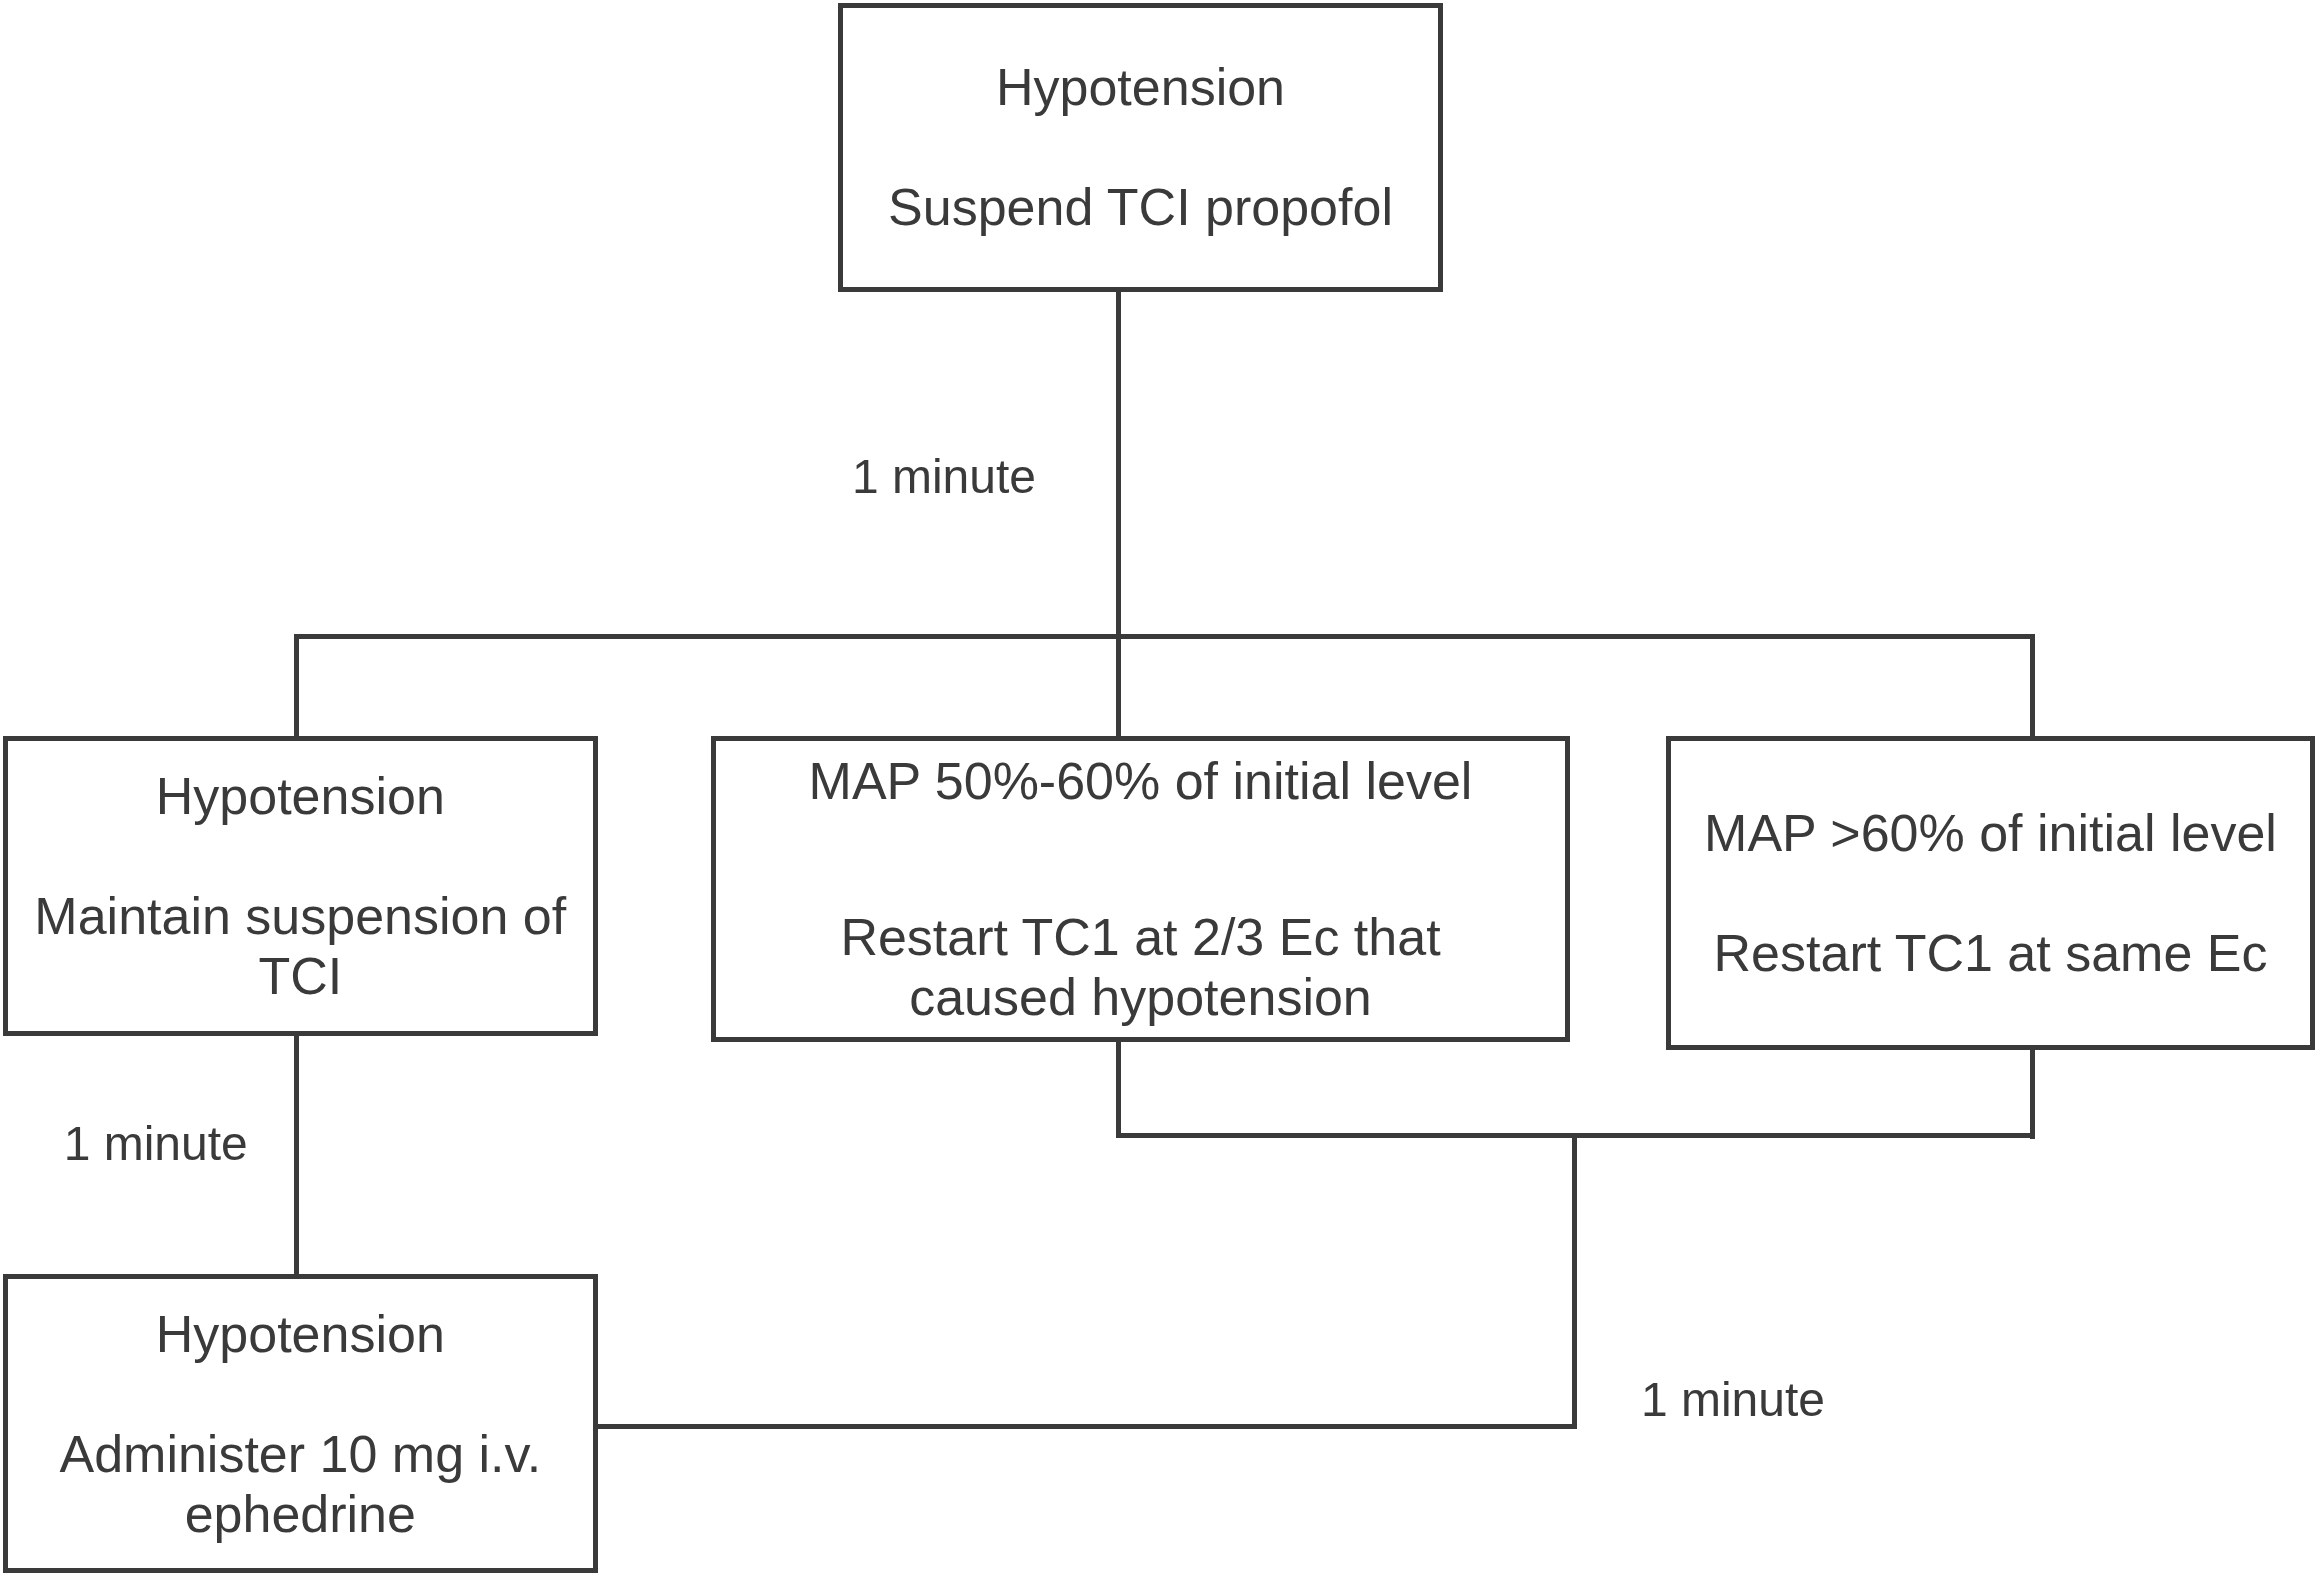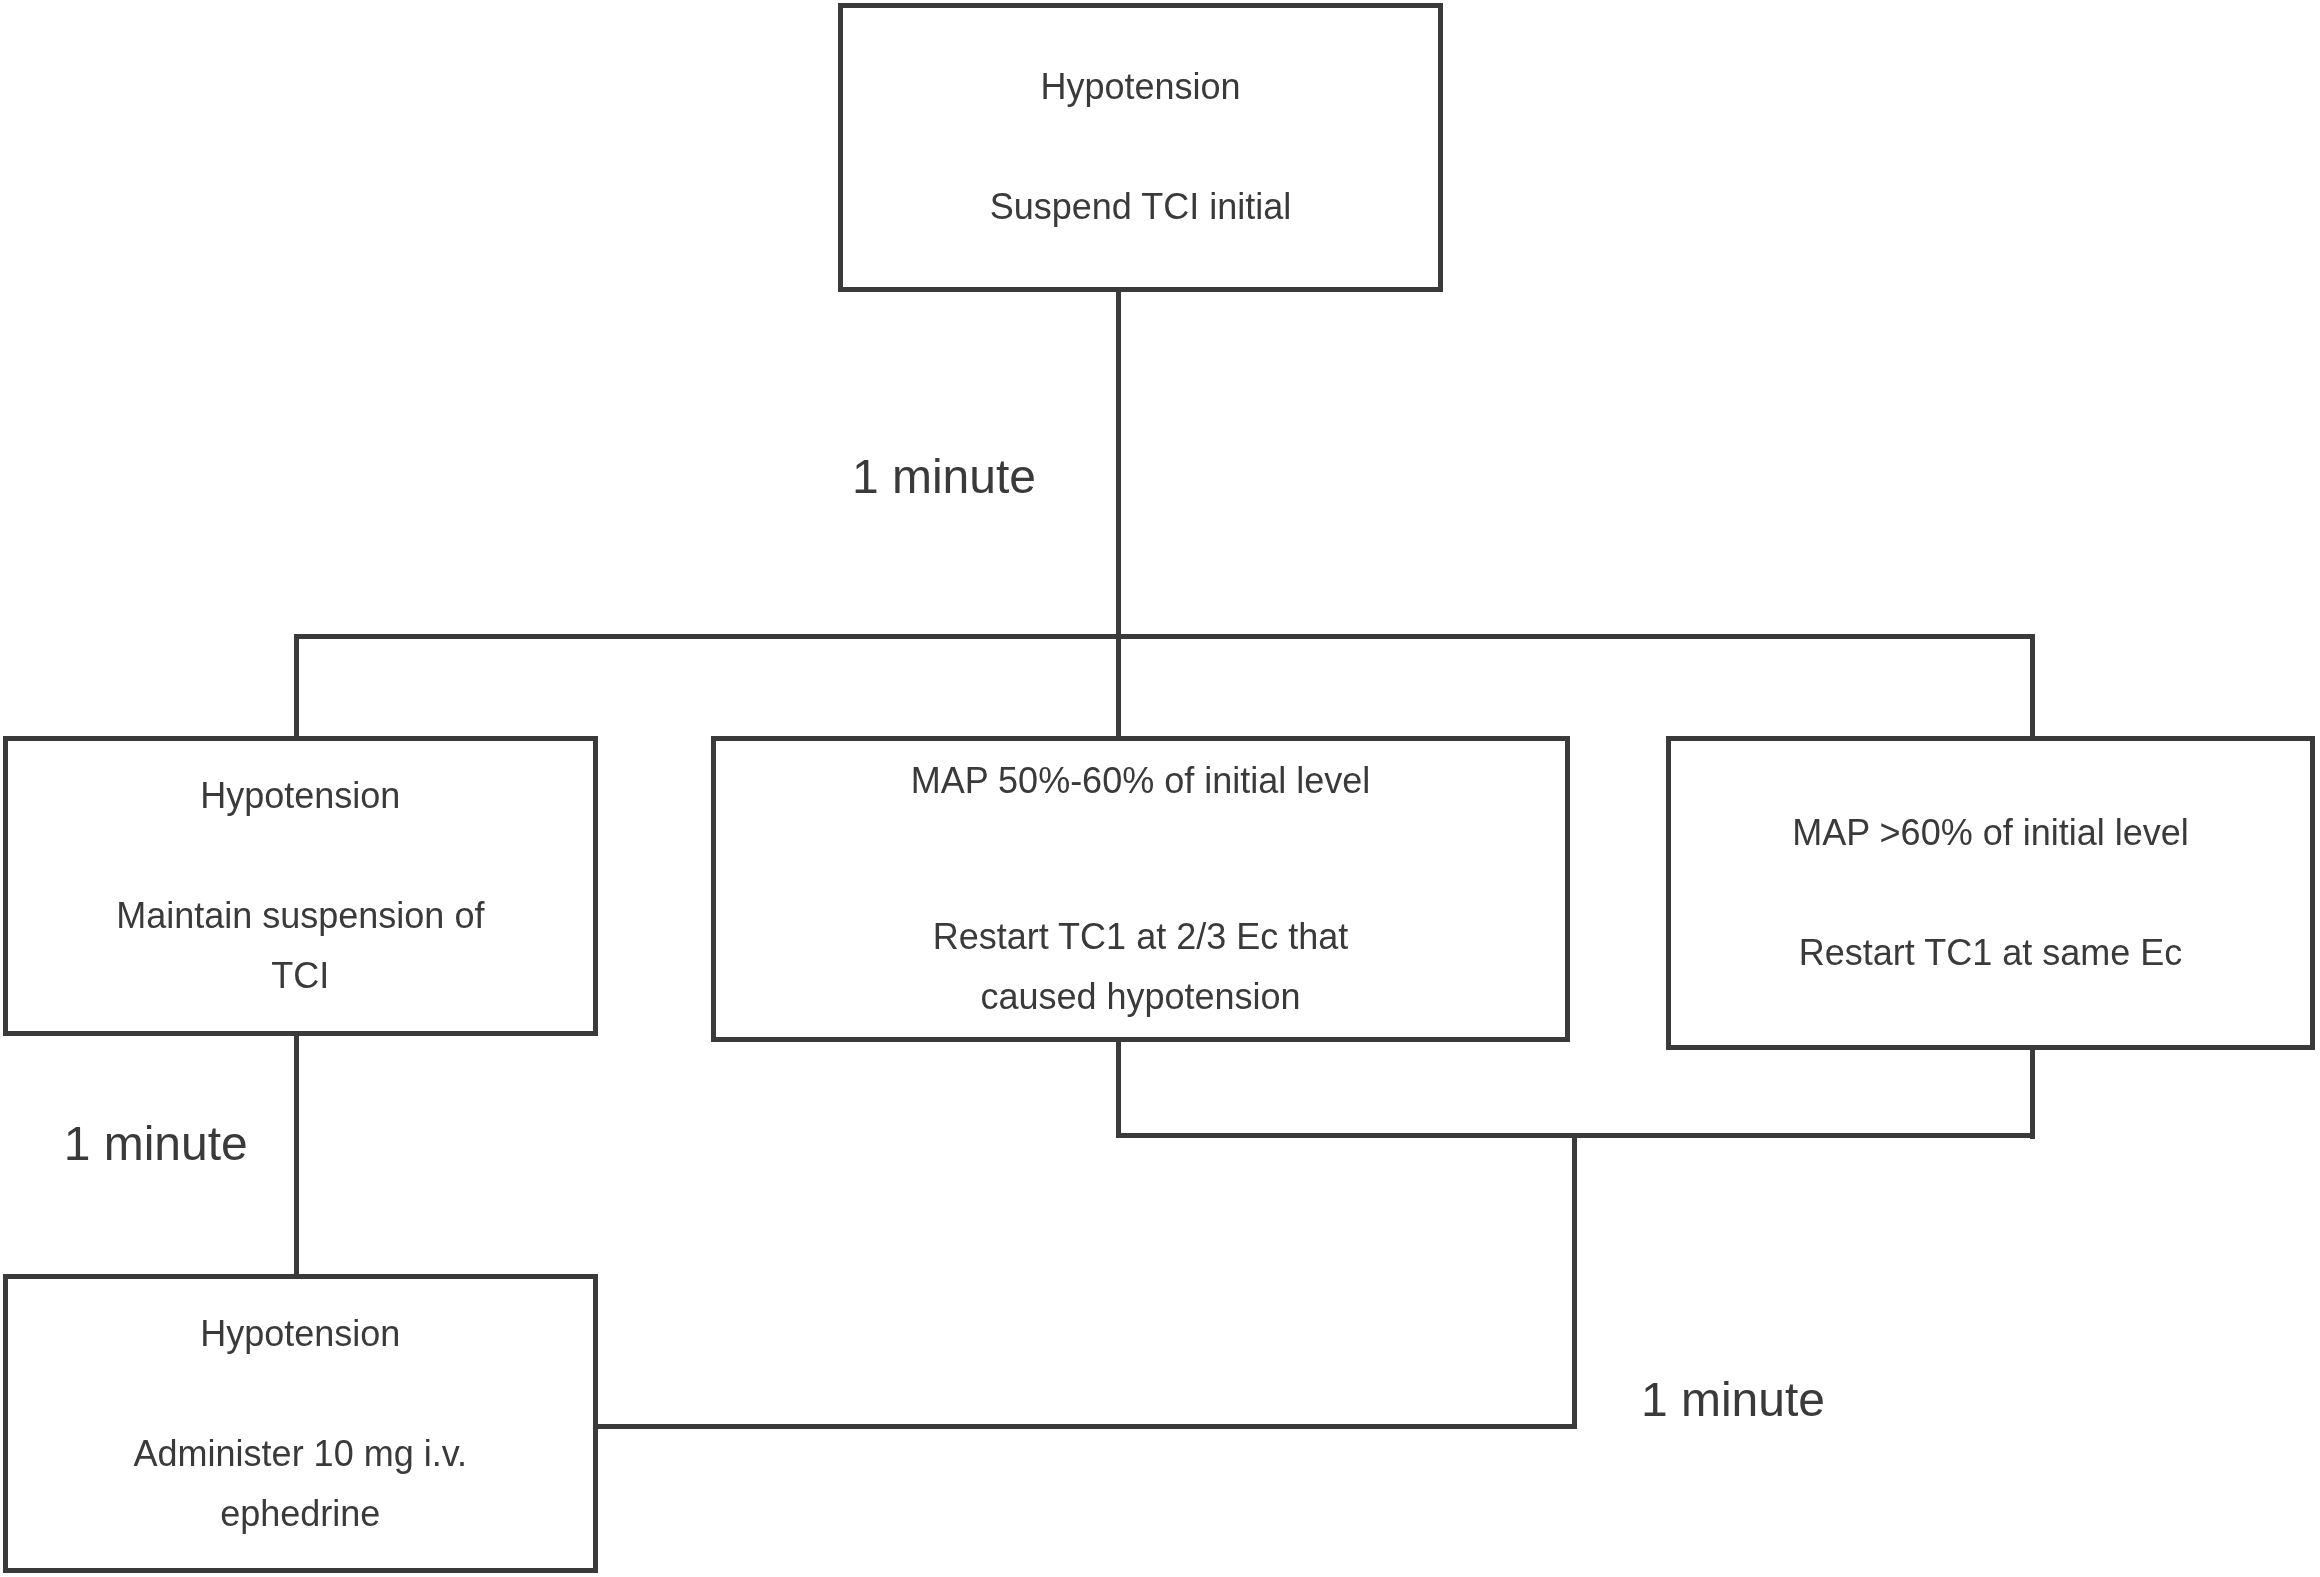--- a/index.html
+++ b/index.html
@@ -20,21 +20,21 @@
   .node {
     position: absolute;
     box-sizing: border-box;
     background: #ffffff;
     border: 5.6px solid #3a3a3a;
     display: flex;
     flex-direction: column;
     justify-content: center;
     align-items: center;
     text-align: center;
-    font-size: 36px;
+    font-size: 52px;
     line-height: 60px;
     z-index: 2;
   }
   .node .action {
     margin-top: 60px;           
     white-space: pre-line;      
   }
   .n-top    { left: 838px;  top: 2.8px;    width: 605px; height: 289px; }
   .n-left   { left: 2.8px;    top: 736px;  width: 595px; height: 300px; }
   .n-middle { left: 711px;  top: 736px;  width: 859px; height: 306px; gap: 36px; }
@@ -71,21 +71,21 @@
   .lab-left { left: 16.7px;   top: 1114px; }  
   .lab-loop { left: 1594px; top: 1370px; }  
 </style>
 </head>
 <body>
 
 <div class="canvas">
 
   <div class="node n-top">
     <div class="title">Hypotension</div>
-    <div class="action">Suspend TCI initial</div>
+    <div class="action">Suspend TCI propofol</div>
   </div>
 
   <div class="node n-left">
     <div class="title">Hypotension</div>
     <div class="action">Maintain suspension of
 TCI</div>
   </div>
 
   <div class="node n-middle">
     <div class="title">MAP 50%-60% of initial level</div>

